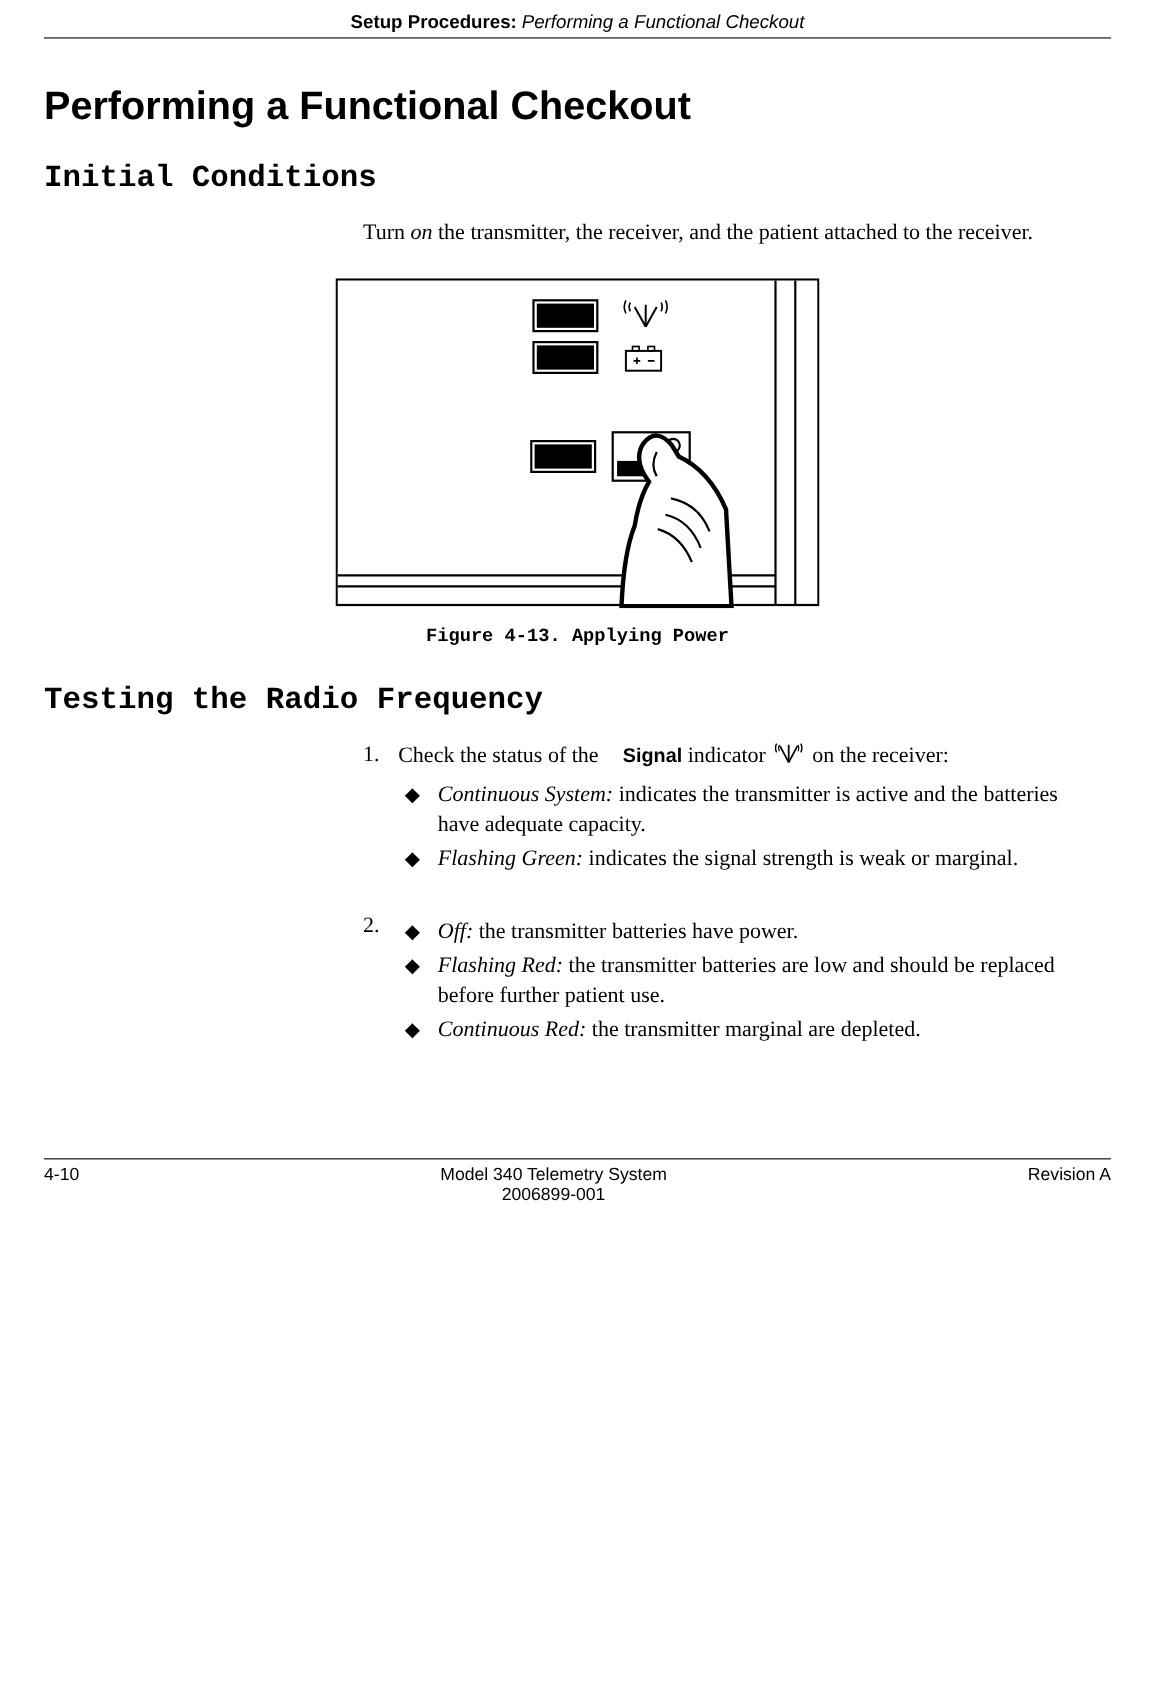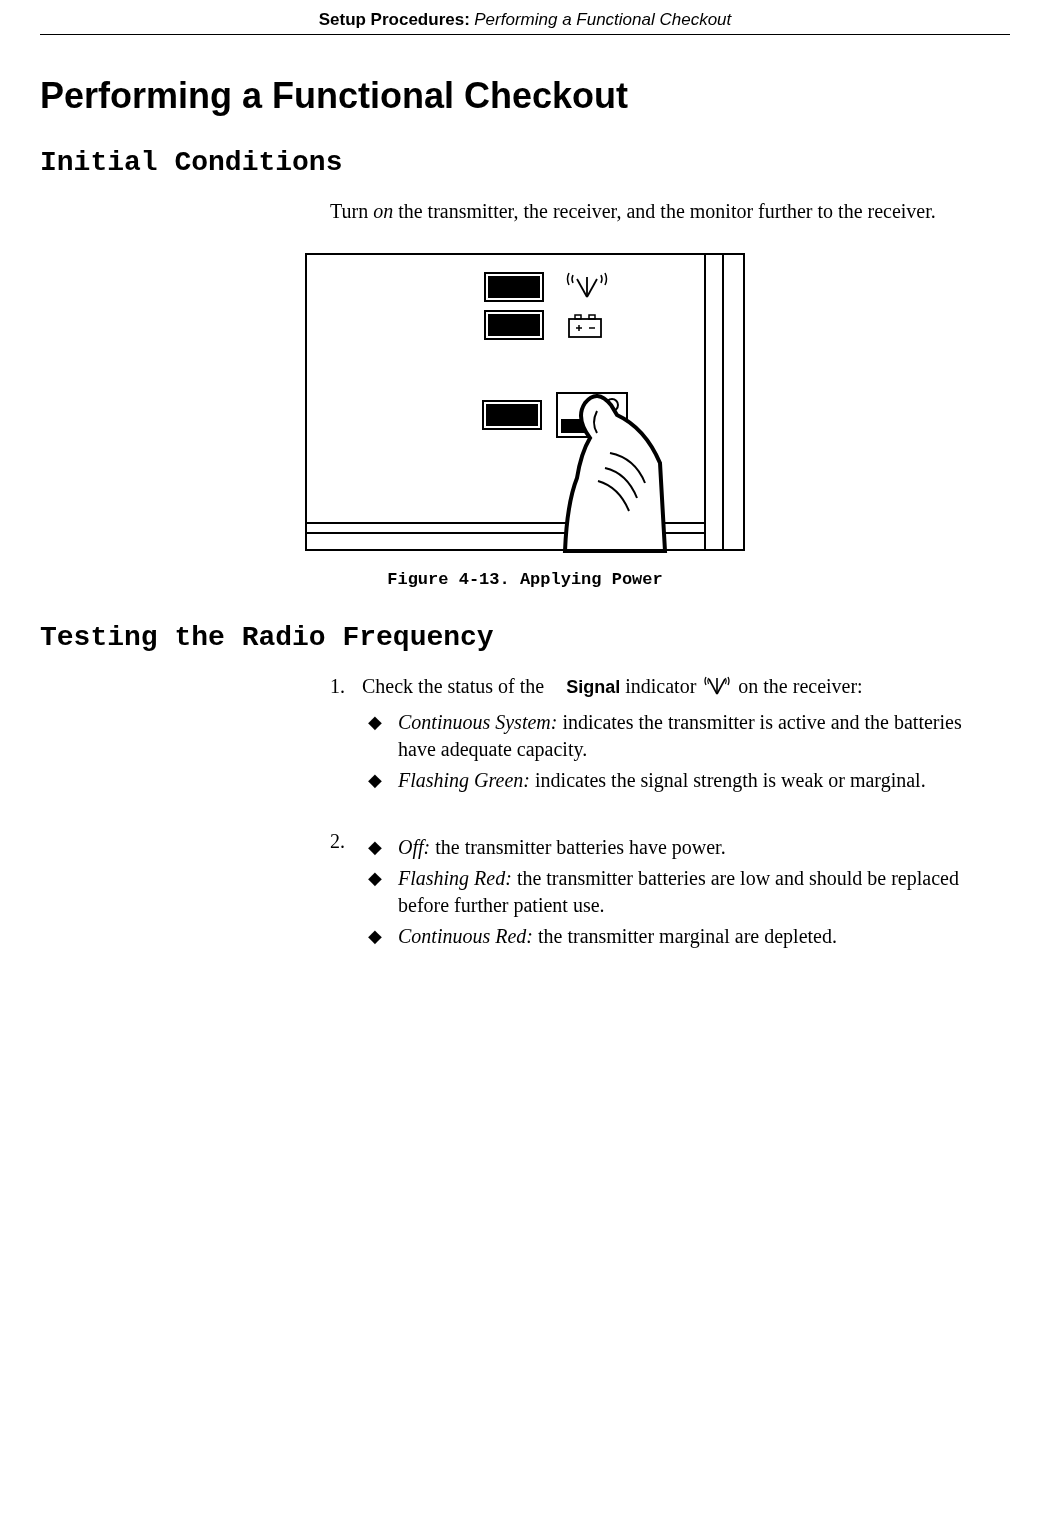--- a/index.html
+++ b/index.html
@@ -141,21 +141,21 @@
   <div class="header">
     <span class="hb">Setup Procedures:</span>
     <span class="hi">Performing a Functional Checkout</span>
   </div>
 
   <h1 class="title">Performing a Functional Checkout</h1>
 
   <h2 class="section">Initial Conditions</h2>
 
   <div class="body-block">
-    <span>Turn </span><span class="it">on</span><span> the transmitter, the receiver, and the monitor further to the receiver.</span>
+    <span>Turn </span><span class="it">on</span><span> the transmitter, the receiver, and the patient attached to the receiver.</span>
   </div>
 
   <div class="body-block figure-wrap">
     <svg width="440" height="300" viewBox="0 0 440 300">
 
       <rect x="1" y="1" width="438" height="296" fill="none" stroke="#000" stroke-width="2"></rect>
 
       <line x1="400" y1="2" x2="400" y2="298" stroke="#000" stroke-width="2"></line>
       <line x1="418" y1="2" x2="418" y2="298" stroke="#000" stroke-width="2"></line>
 
@@ -266,14 +266,24 @@
               <div class="bullet">◆</div>
               <div class="btxt"><span class="it">Continuous Red:</span><span> the transmitter marginal are depleted.</span></div>
             </li>
           </ul>
         </div>
       </li>
 
     </ol>
   </div>
 
+  <div class="footer">
+    <div class="footer-row">
+      <div>4-10</div>
+      <div class="footer-center">
+        <div>Model 340 Telemetry System</div>
+        <div>2006899-001</div>
+      </div>
+      <div>Revision A</div>
+    </div>
+  </div>
 
 </div>
 
 </body></html>

